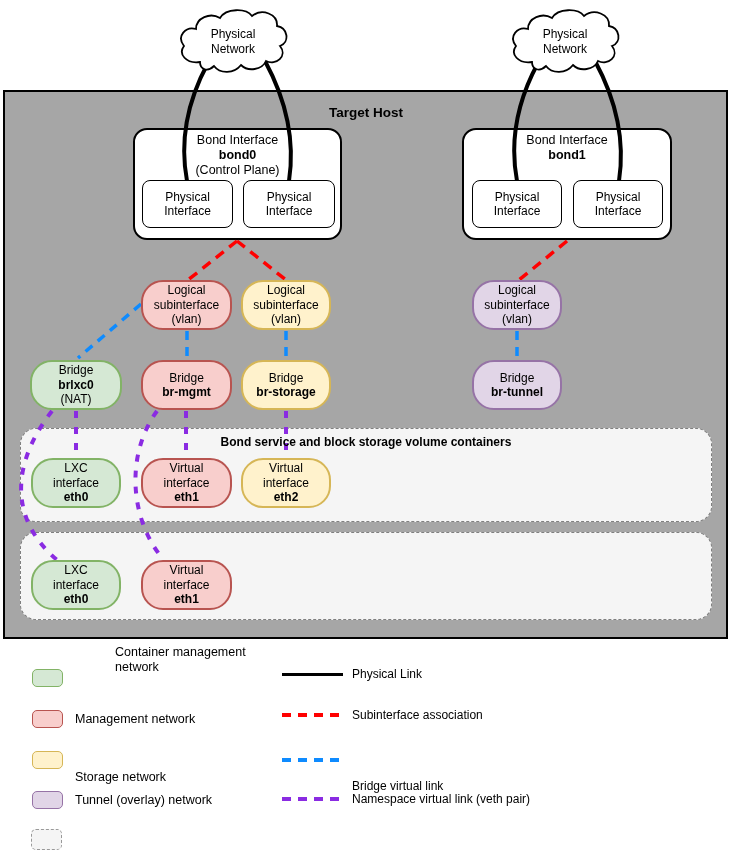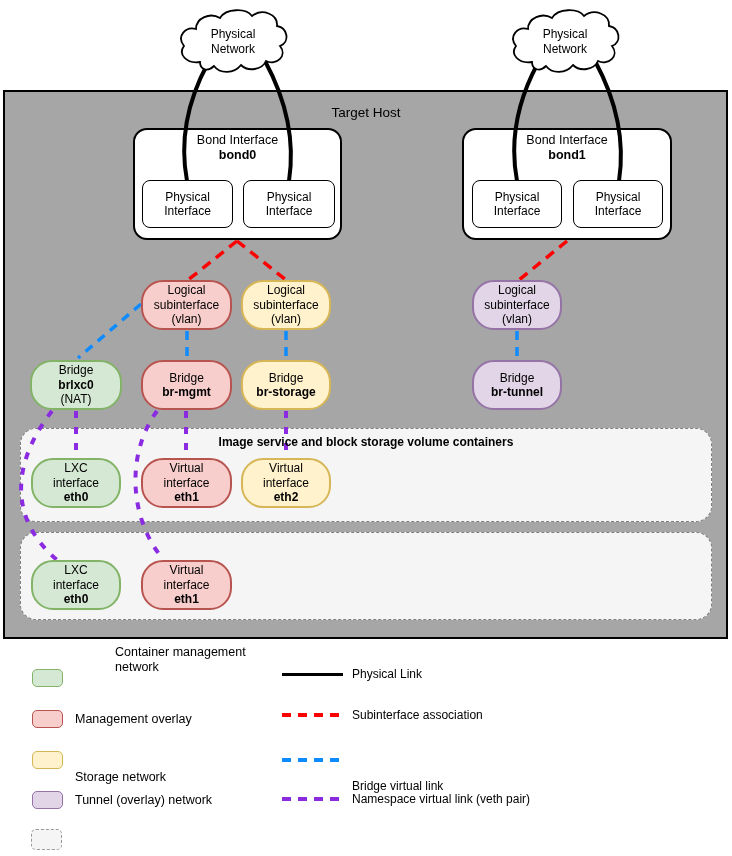--- a/index.html
+++ b/index.html
@@ -1,21 +1,21 @@
 <!DOCTYPE html>
 <html><head>
 <meta charset="utf-8">
 <style>
   html,body{margin:0;padding:0;background:#fff;}
   .canvas{position:relative;width:732px;height:856px;background:#ffffff;
           font-family:"Liberation Sans",sans-serif;color:#000;overflow:hidden;}
   .host{position:absolute;left:3px;top:90px;width:725px;height:549px;
         background:#a6a6a6;border:2px solid #000;box-sizing:border-box;z-index:1;}
   .host-label{position:absolute;left:0;top:105px;width:732px;text-align:center;
-        font-weight:normal;font-size:13.5px;z-index:5;}
+        font-weight:bold;font-size:13.5px;z-index:5;}
   .cloud-label{position:absolute;width:110px;text-align:center;font-size:12px;
         line-height:15px;z-index:5;}
   .bondbg{position:absolute;background:#fff;border:2.5px solid #000;border-radius:14px;
         box-sizing:border-box;z-index:2;}
   .bondtext{position:absolute;text-align:center;font-size:12.5px;line-height:15px;z-index:5;}
   .node{position:absolute;display:flex;flex-direction:column;align-items:center;
         justify-content:center;border-radius:22px;font-size:12px;line-height:14.5px;
         text-align:center;box-sizing:border-box;z-index:4;}
   .white{background:#fff;border:1.8px solid #000;border-radius:8px;}
   .green{background:#d5e8d4;border:2px solid #82b366;}
@@ -43,21 +43,21 @@
 </style>
 </head>
 <body>
 
 <div class="canvas">
 
   <div class="host"></div>
   <div class="host-label">Target Host</div>
 
   <div class="lxcbox" style="left:20px;top:428px;width:692px;height:94px;"></div>
-  <div class="ctitle" style="top:435px;">Image service and block storage volume containers</div>
+  <div class="ctitle" style="top:435px;">Bond service and block storage volume containers</div>
   <div class="lxcbox" style="left:20px;top:532px;width:692px;height:88px;"></div>
 
   <div class="bondbg" style="left:133px;top:128px;width:209px;height:112px;"></div>
   <div class="bondbg" style="left:462px;top:128px;width:210px;height:112px;"></div>
 
   <svg class="lines-svg" width="732" height="856" viewBox="0 0 732 856">
     <g stroke="#000000" stroke-width="4" fill="none">
       <path d="M208,63 Q176,122 187,181"></path>
       <path d="M265,61 Q298,122 289,181"></path>
       <path d="M538,63 Q506,122 517,181"></path>
@@ -92,20 +92,21 @@
     <div>Network</div>
   </div>
   <div class="cloud-label" style="left:510px;top:27px;">
     <div>Physical</div>
     <div>Network</div>
   </div>
 
   <div class="bondtext" style="left:133px;top:133px;width:209px;">
     <div>Bond Interface</div>
     <div class="b">bond0</div>
+    <div>(Control Plane)</div>
   </div>
   <div class="bondtext" style="left:462px;top:133px;width:210px;">
     <div>Bond Interface</div>
     <div class="b">bond1</div>
   </div>
 
   <div class="node white" style="left:142px;top:180px;width:91px;height:48px;">
     <span>Physical</span>
     <span>Interface</span>
   </div>
@@ -181,21 +182,21 @@
     <span>Virtual</span>
     <span>interface</span>
     <span class="b">eth1</span>
   </div>
 
   <div>
     <div class="swatch" style="left:32px;top:669px;background:#d5e8d4;border:1.8px solid #82b366;"></div>
     <div class="sw-label" style="top:645px;width:160px;margin-left:40px;">Container management network</div>
 
     <div class="swatch" style="left:32px;top:710px;background:#f8cecc;border:1.8px solid #b85450;"></div>
-    <div class="sw-label" style="top:712px;">Management overlay</div>
+    <div class="sw-label" style="top:712px;">Management network</div>
 
     <div class="swatch" style="left:32px;top:751px;background:#fff2cc;border:1.8px solid #d6b656;"></div>
     <div class="sw-label" style="top:770px;">Storage network</div>
 
     <div class="swatch" style="left:32px;top:791px;background:#e1d5e7;border:1.8px solid #9673a6;"></div>
     <div class="sw-label" style="top:793px;">Tunnel (overlay) network</div>
 
     <div class="swatch" style="left:31px;top:829px;height:21px;background:#f5f5f5;border:1.5px dashed #999999;"></div>
     <div class="sw-label" style="top:833px;margin-top:24px;">LXC Container</div>
 

